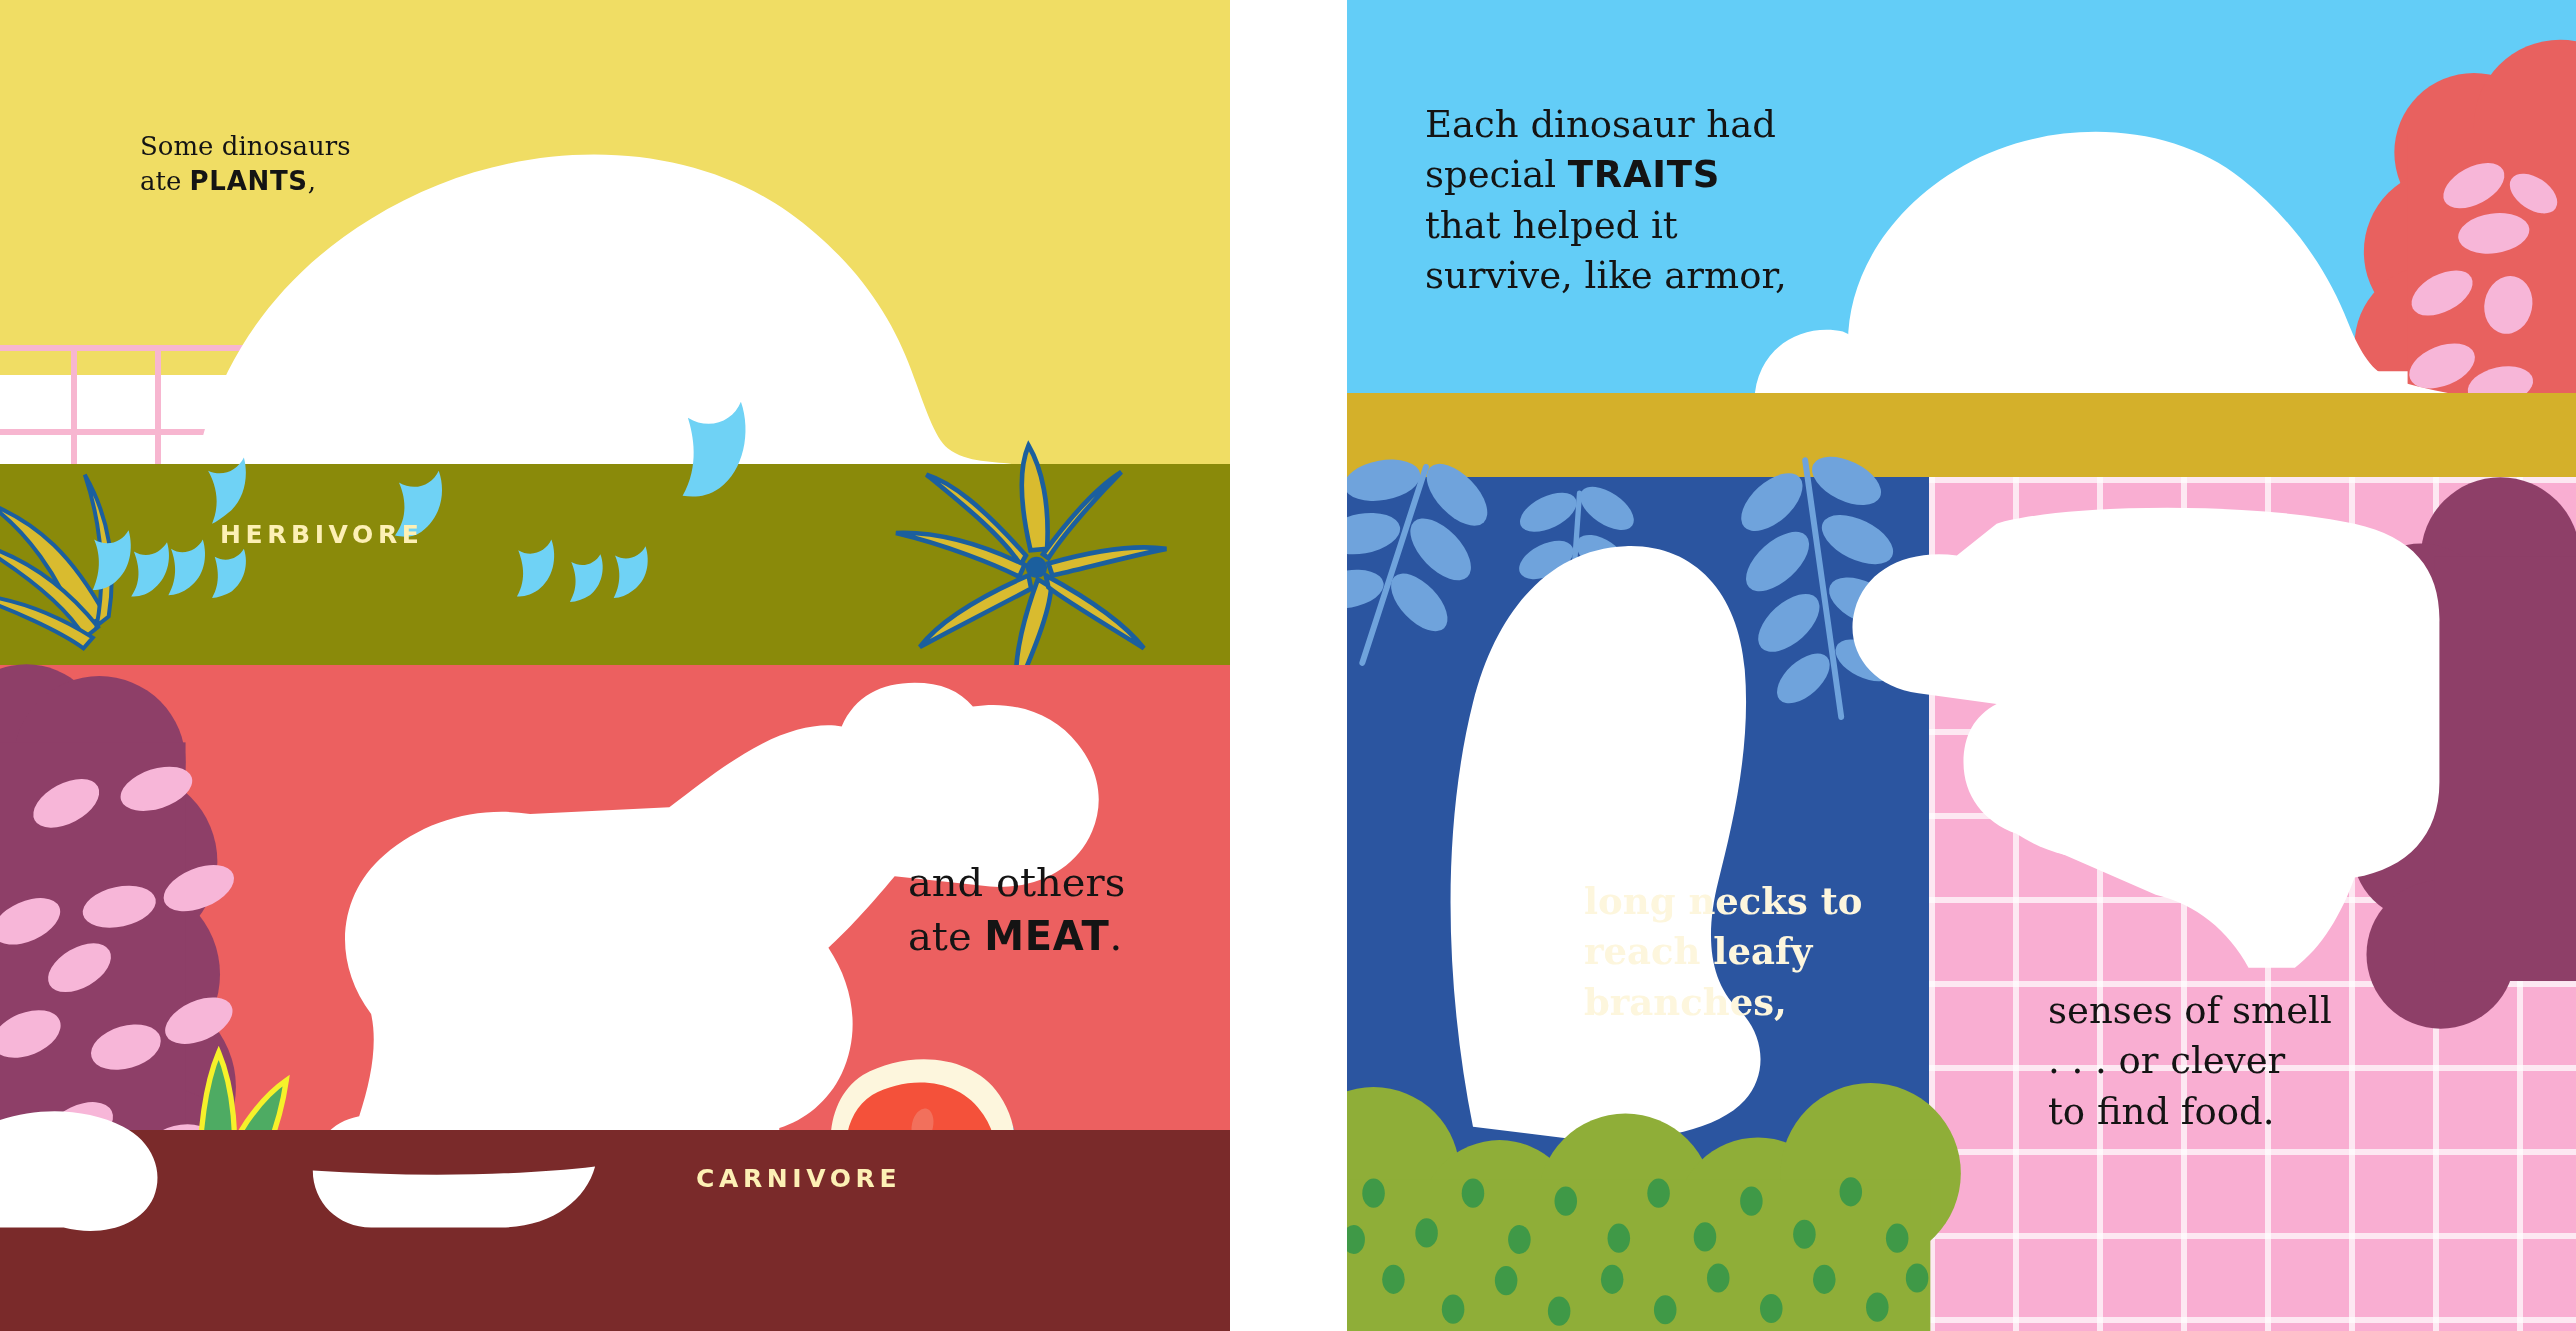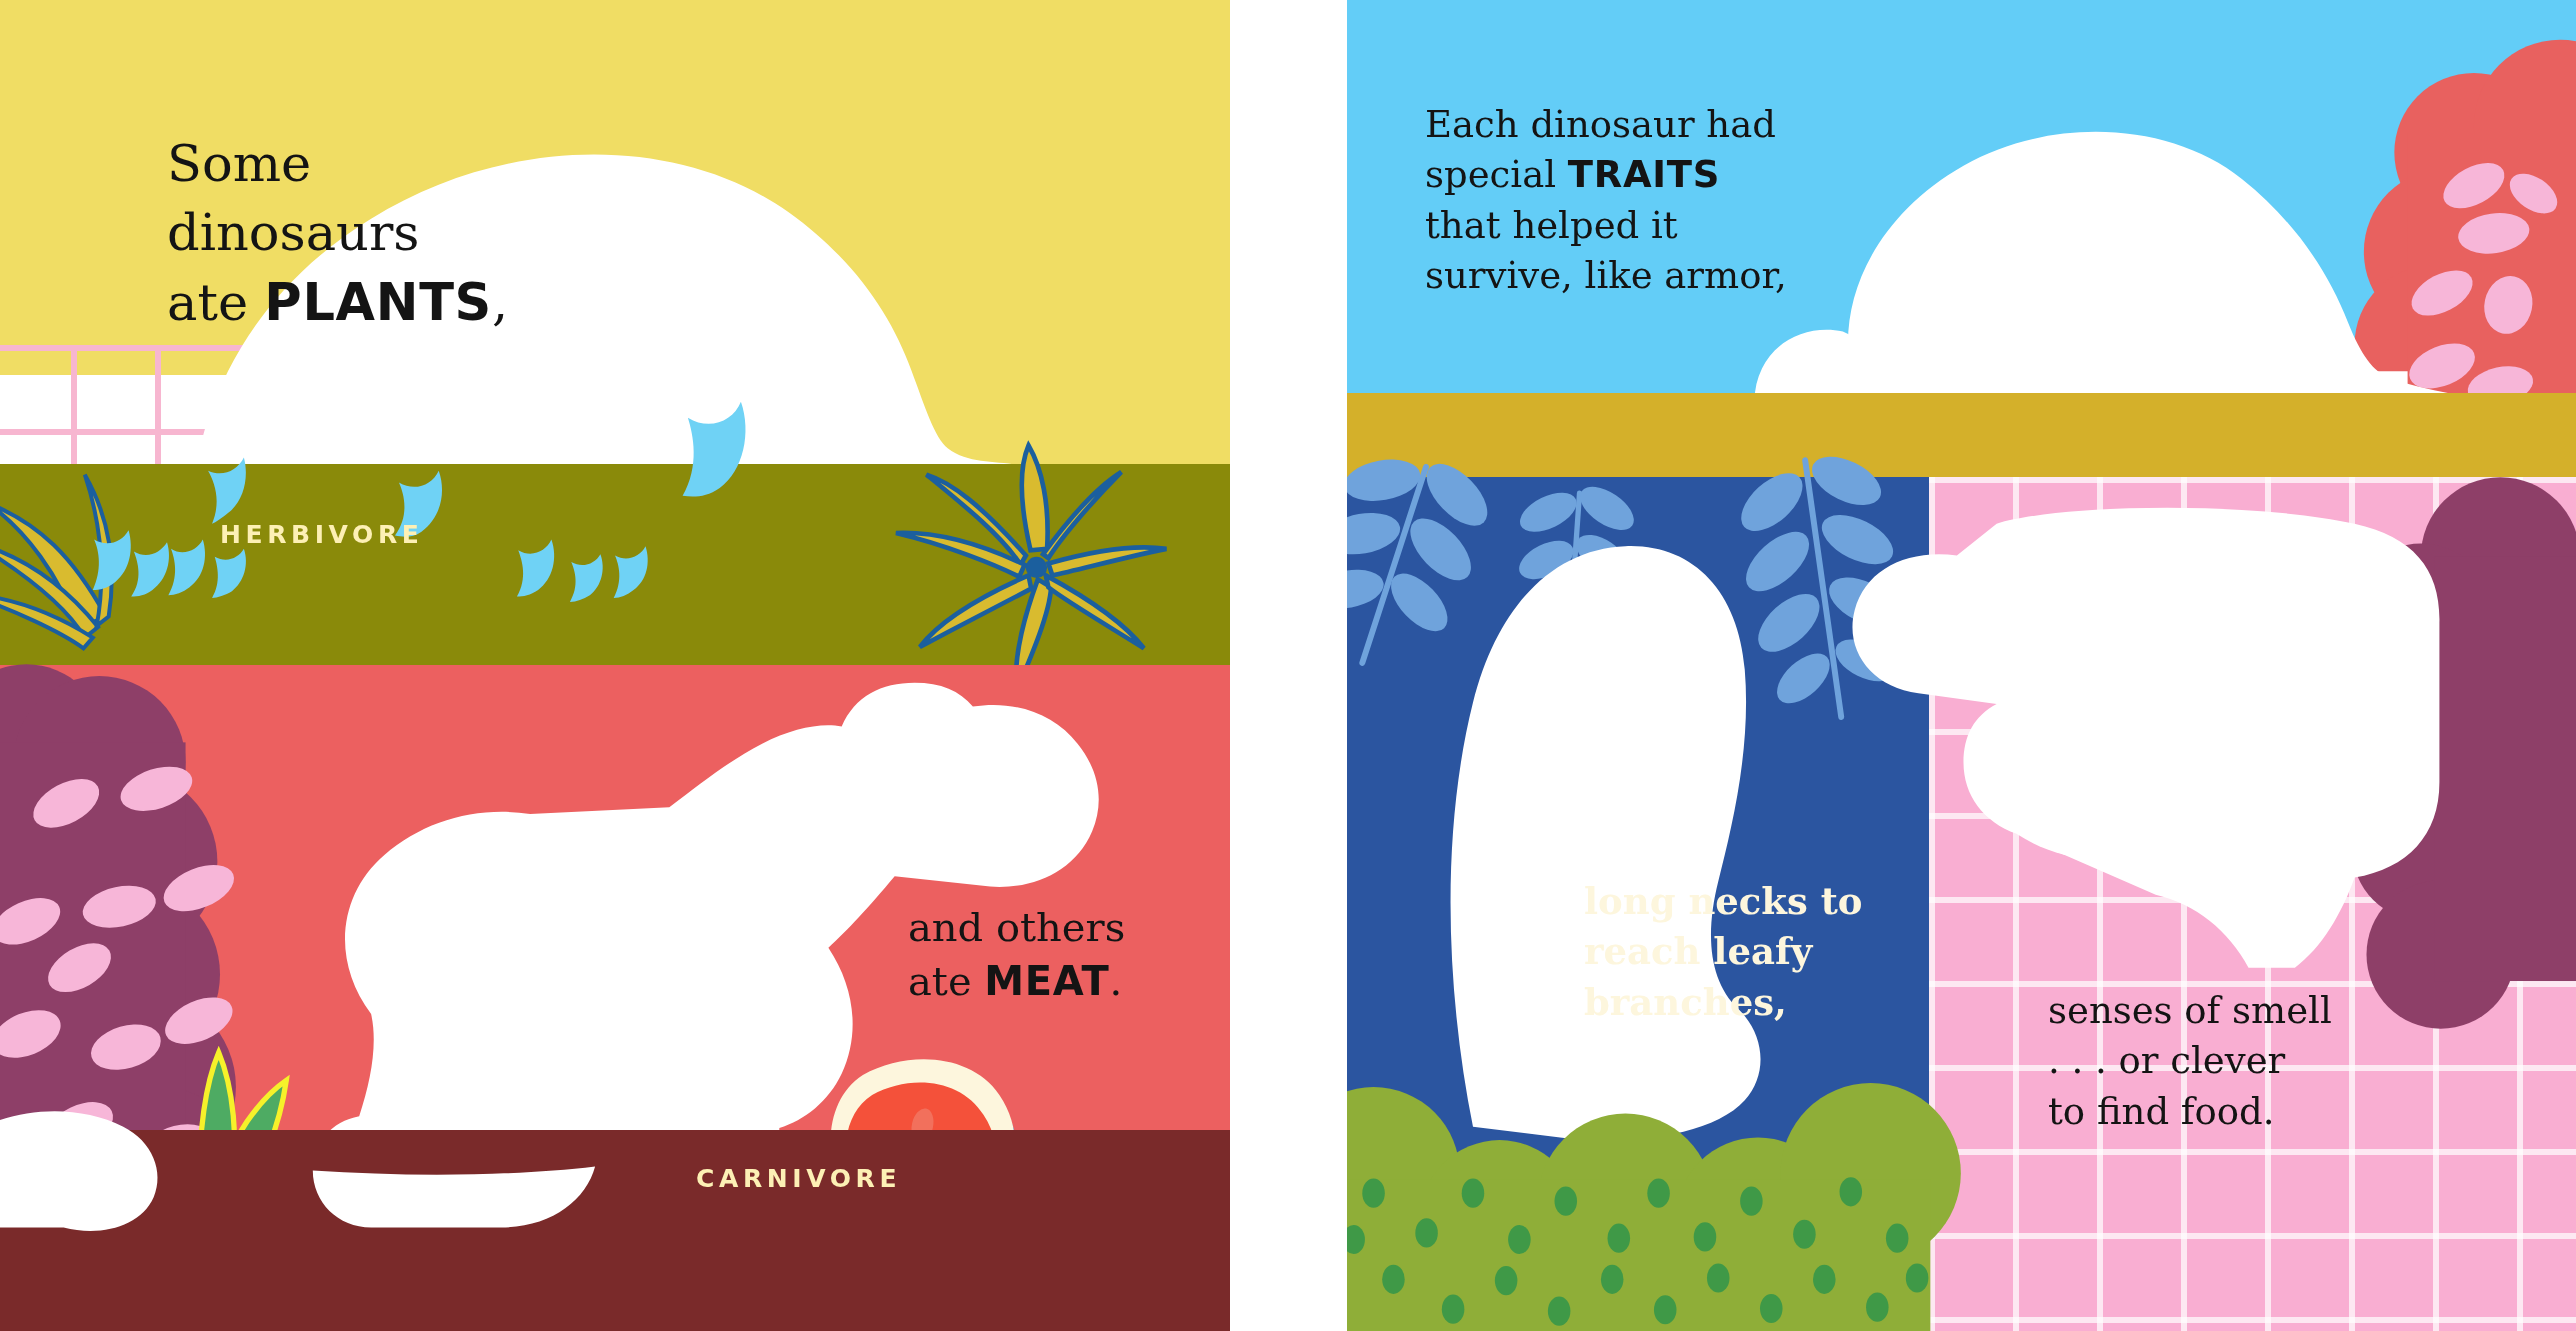--- a/index.html
+++ b/index.html
@@ -35,22 +35,22 @@
   #r-pinkgrid{
     position:absolute;left:0;top:0;width:100%;height:100%;
     background-image:
       repeating-linear-gradient(to right, rgba(255,255,255,.72) 0 6px, transparent 6px 84px),
       repeating-linear-gradient(to bottom, rgba(255,255,255,.72) 0 6px, transparent 6px 84px);
   }
 
   
   .caption{position:absolute;color:#141414;line-height:1.36;}
   .caption .strong{font-family:"DejaVu Sans", sans-serif;font-weight:bold;letter-spacing:0.7px;}
-  #txt-plants{left:167px;top:129px;font-size:51px;width:411px;}
-  #txt-meat{left:908px;top:855px;font-size:40px;width:305px;margin-top:45px;}
+  #txt-plants{left:140px;top:129px;font-size:26px;width:411px;}
+  #txt-meat{left:908px;top:855px;font-size:40px;width:305px;}
   #txt-traits{left:1425px;top:100px;font-size:37px;width:424px;}
   #txt-necks{left:1584px;top:876px;font-size:37px;width:292px;color:#fdf6dd;font-weight:bold;}
   #txt-smell{left:2048px;top:986px;font-size:37px;width:331px;}
 
   .label{
     position:absolute;font-family:"DejaVu Sans", sans-serif;font-weight:bold;
     letter-spacing:4.6px;font-size:25px;color:#fdf0b5;margin-left:33px;
   }
   #lbl-herbivore{left:187px;top:520px;}
   #lbl-carnivore{left:663px;top:1164px;}

